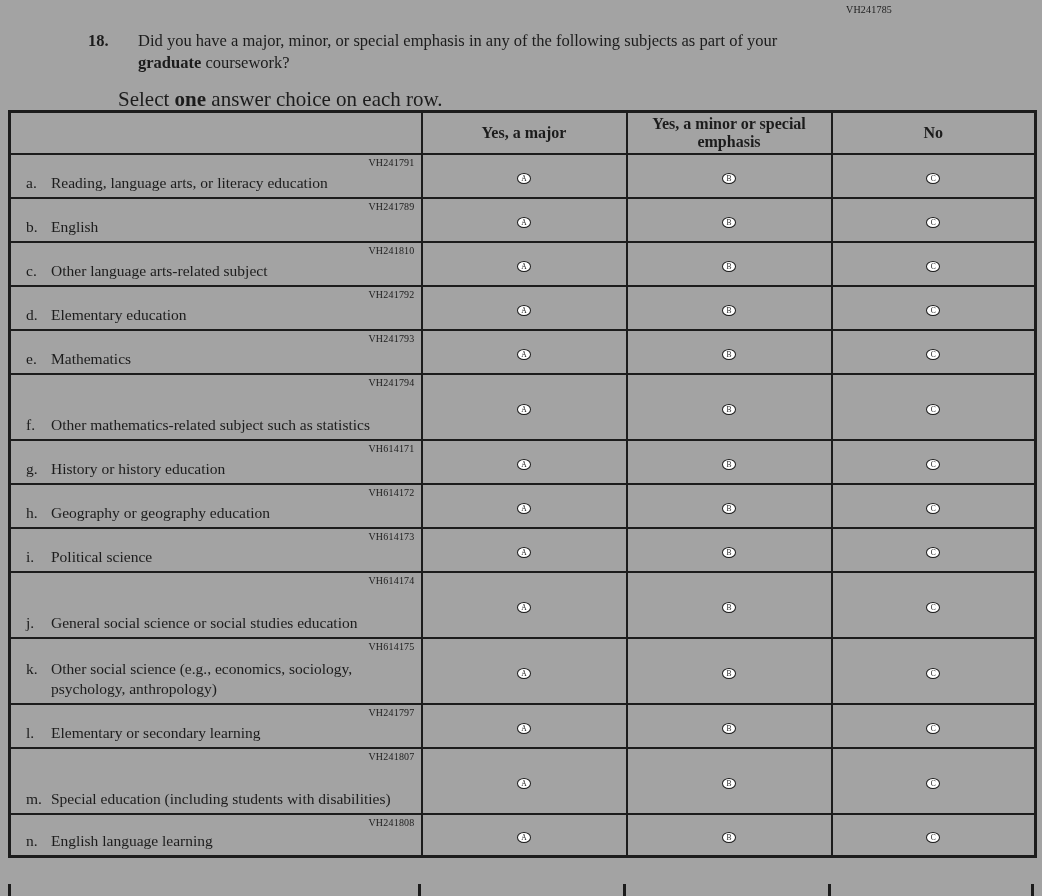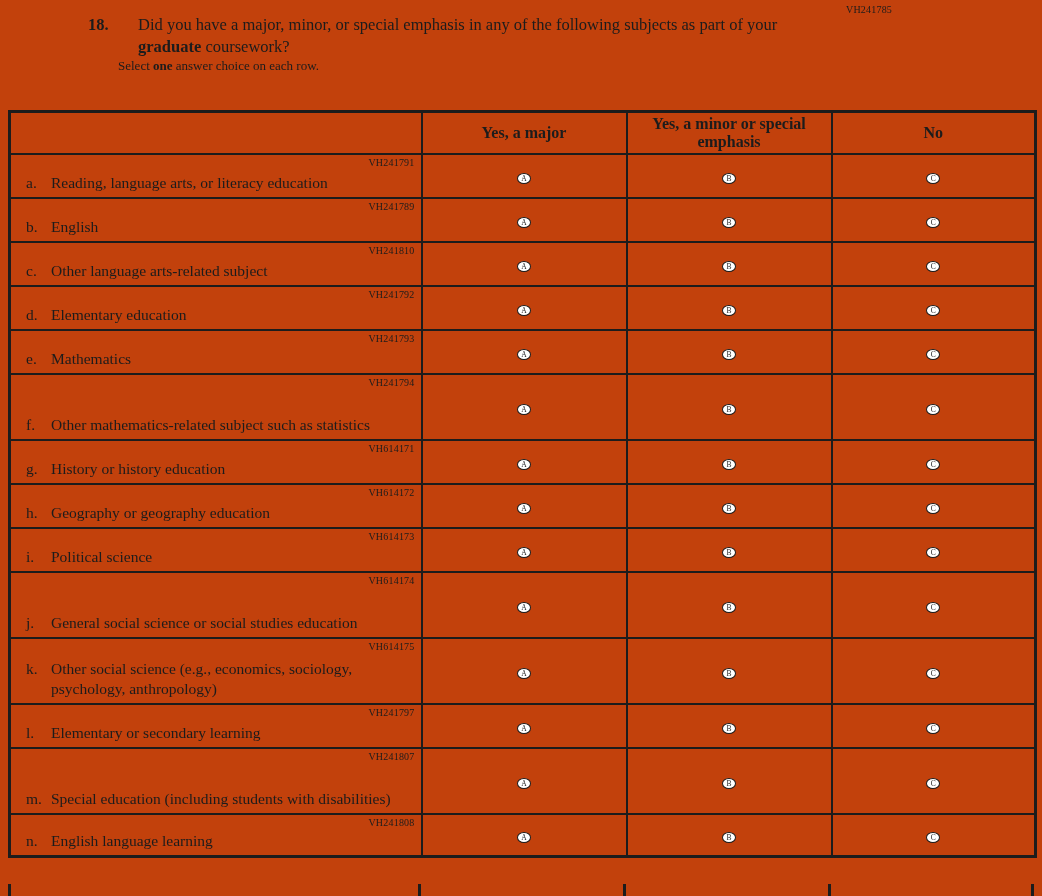--- a/index.html
+++ b/index.html
@@ -2,36 +2,36 @@
 <html><head>
 <meta charset="utf-8">
 <style>
   * { box-sizing: border-box; }
   html, body { margin: 0; padding: 0; background: #ffffff; }
   .page {
     position: relative;
     width: 1042px;
     height: 896px;
     overflow: hidden;
-    background: #c2410c;
+    background: #a3a3a3;
     color: #1c1c1c;
     font-family: "Liberation Serif", serif;
   }
   .accession {
     position: absolute;
     left: 846px;
     top: 4px;
     font-size: 10px;
     letter-spacing: 0.2px;
   }
-  .question { position: absolute; left: 88px; top: 14px; width: 740px; }
+  .question { position: absolute; left: 88px; top: 30px; width: 740px; }
   .q-line { display: flex; }
   .q-num { flex: 0 0 30px; font-weight: bold; font-size: 16.5px; line-height: 1.32; }
   .q-text { width: 705px; font-size: 16.5px; line-height: 1.32; margin-left: 20px; }
-  .q-instruction { margin-left: 30px; font-size: 13px; }
+  .q-instruction { margin-top: 13px; margin-left: 30px; font-size: 21px; }
   b { font-weight: bold; }
 
   table.grid {
     position: absolute;
     left: 8px;
     top: 110px;
     width: 1026px;
     border-collapse: collapse;
     table-layout: fixed;
     border: 3px solid #1c1c1c;

